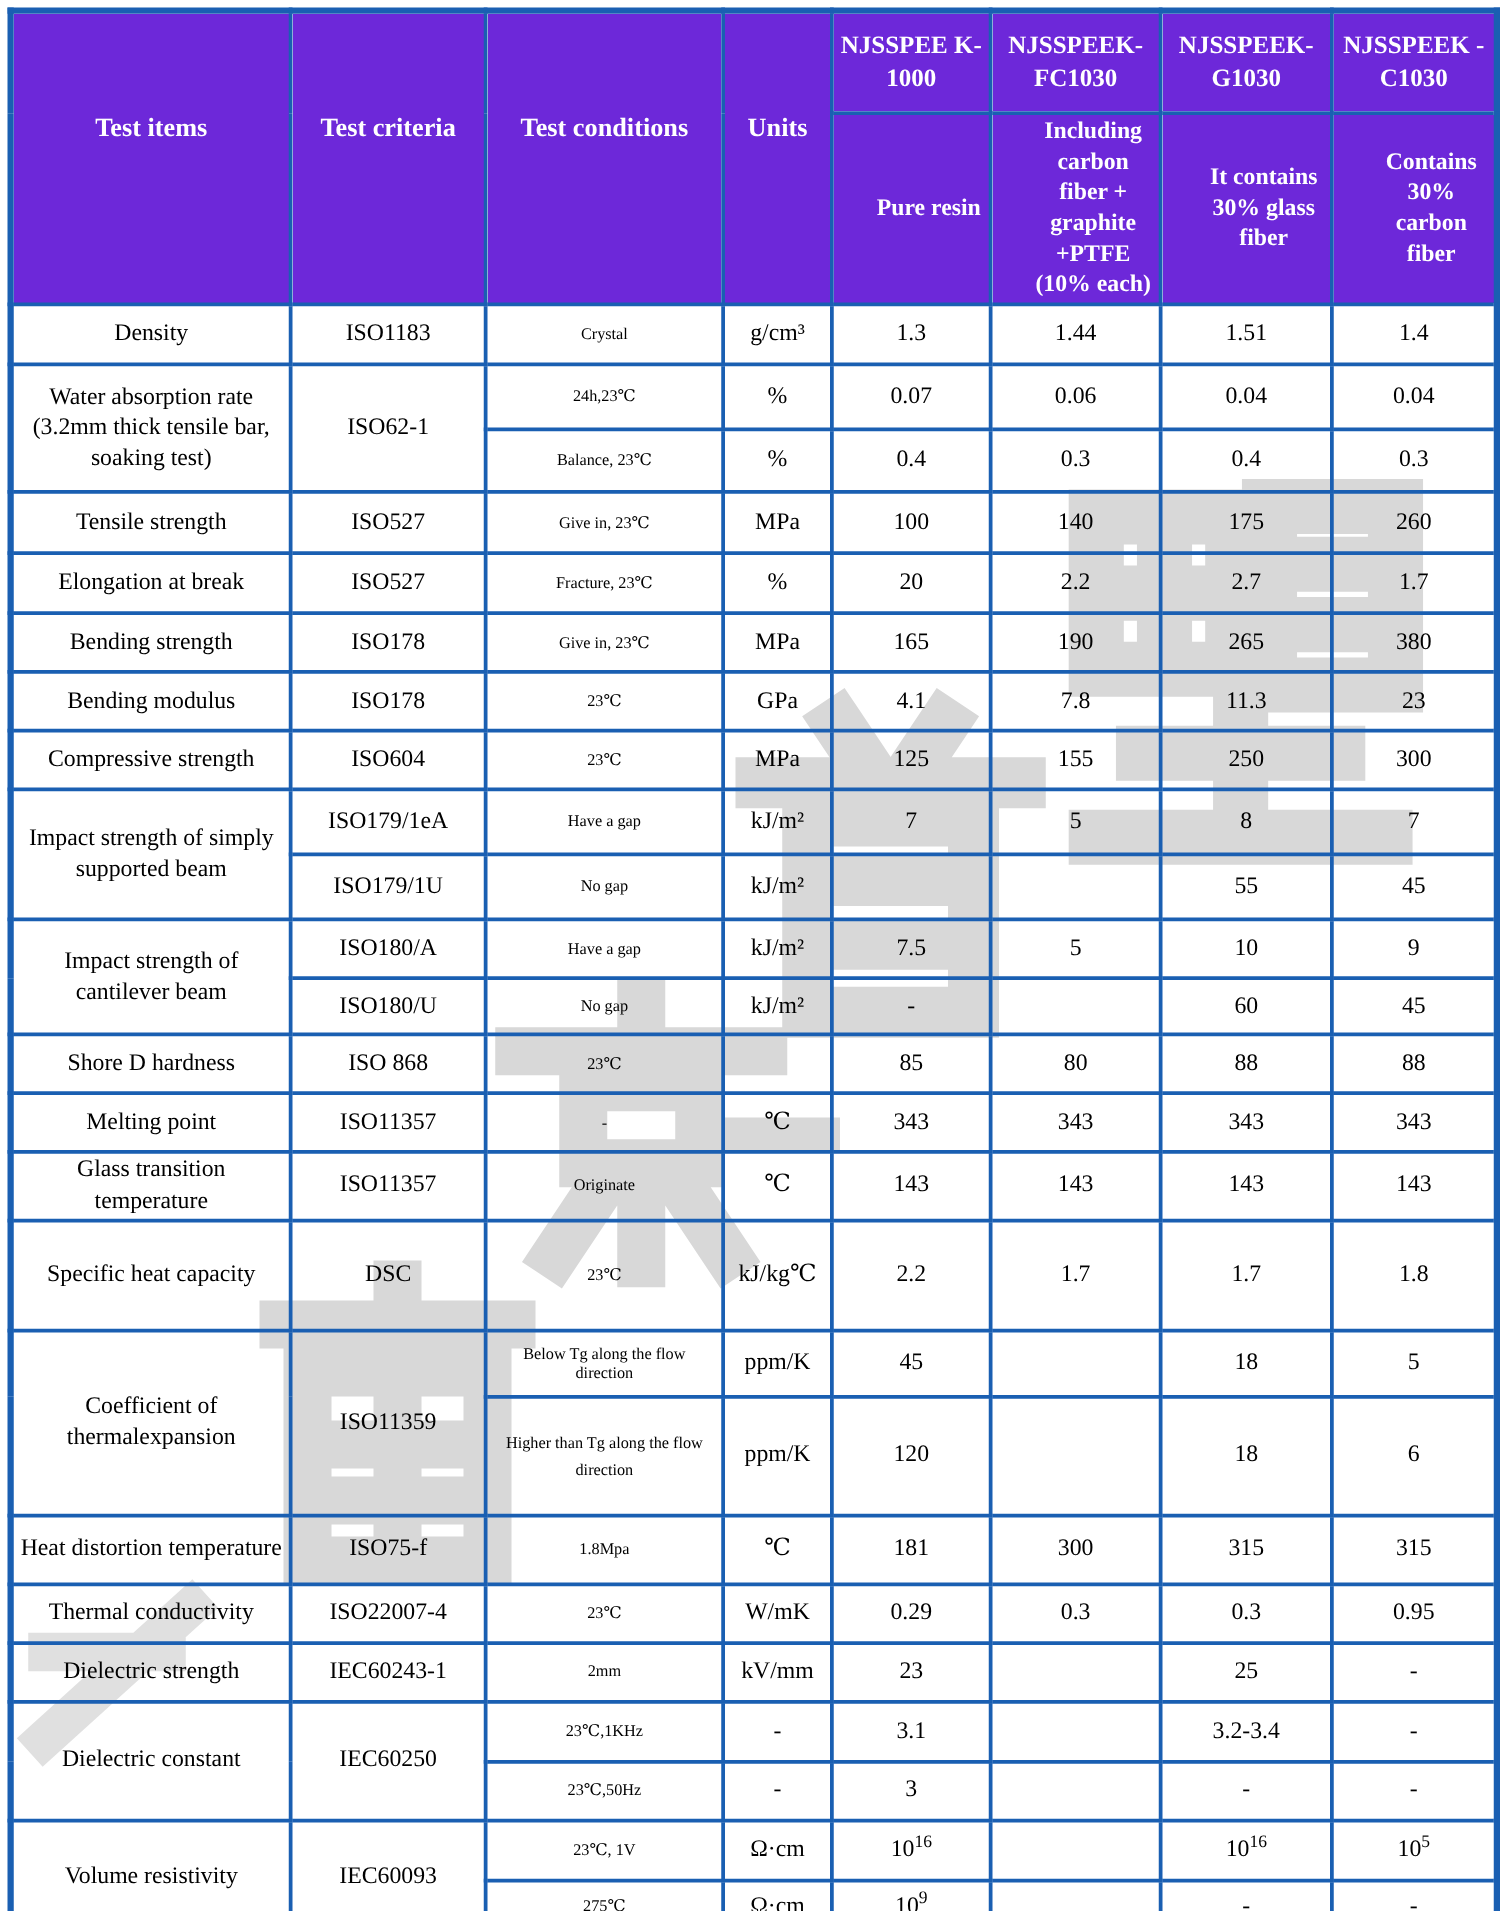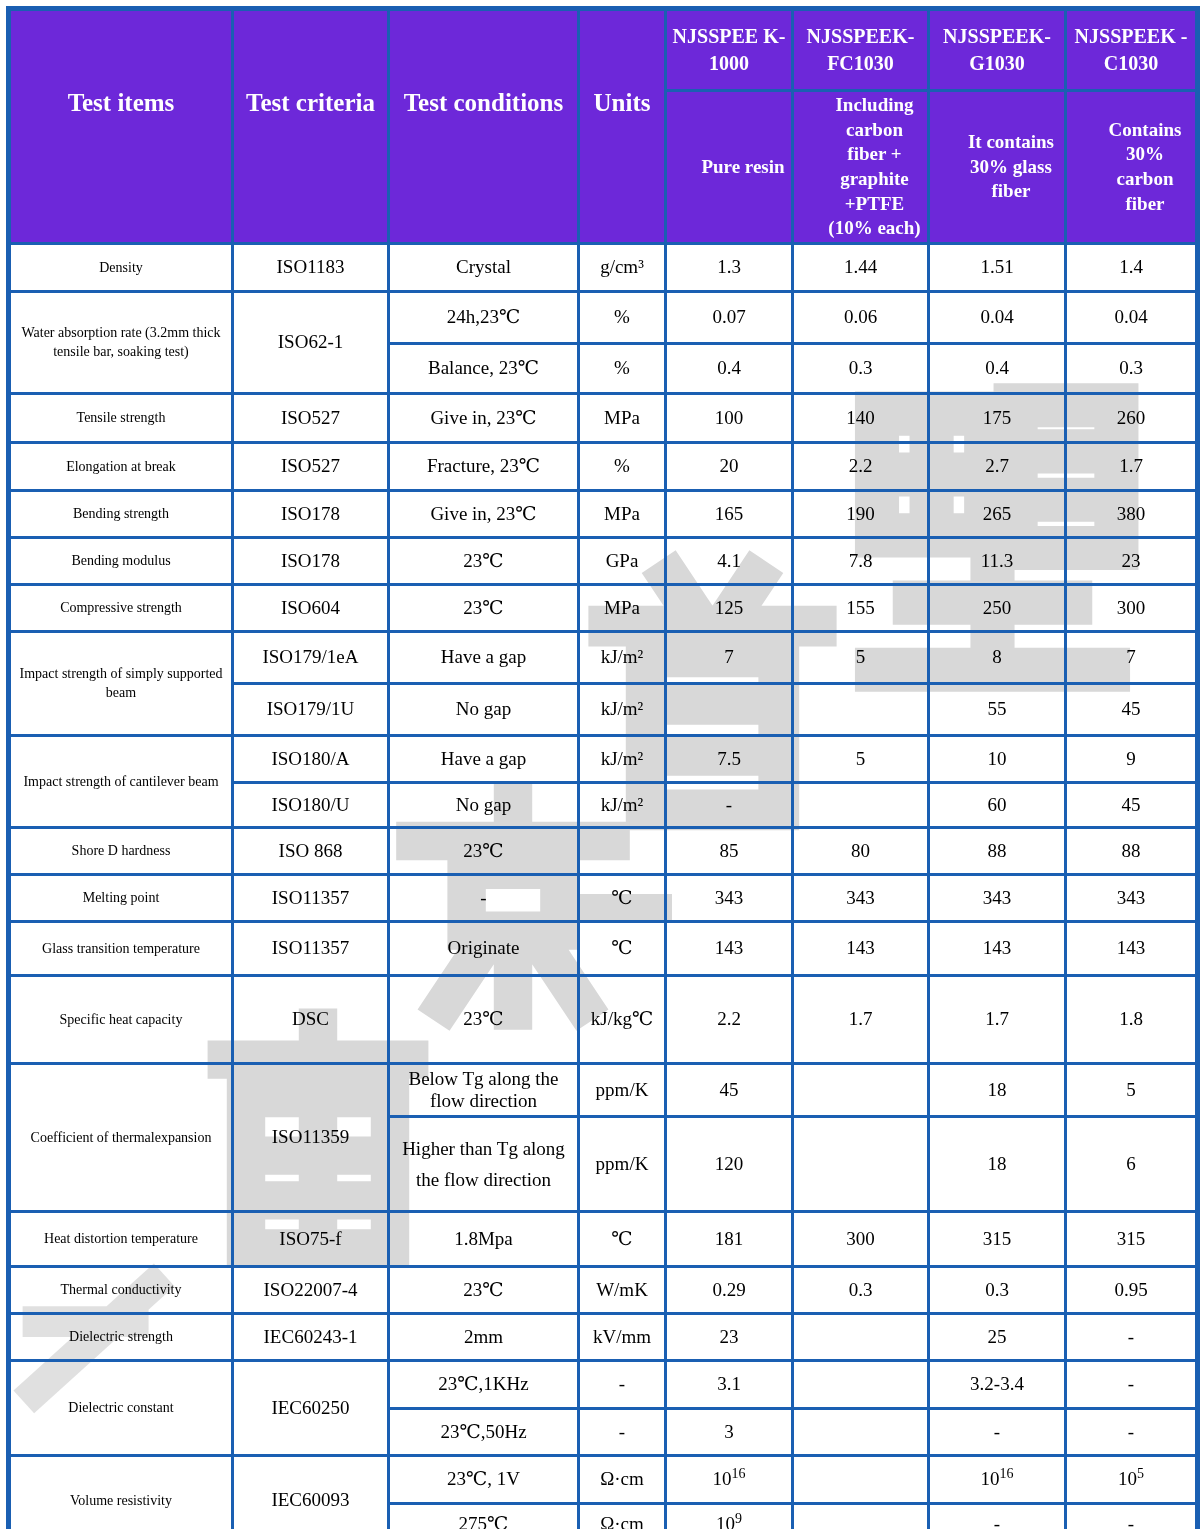--- a/index.html
+++ b/index.html
@@ -42,27 +42,27 @@
     line-height: 1.3;
     background: transparent;
     overflow: hidden;
   }
   th {
     background: #6d28d9;
     color: #ffffff;
     font-weight: bold;
   }
   th.lbl {
-    font-size: 25px;
+    font-size: 21px;
     padding-bottom: 48px;   
   }
   th.pname { font-size: 20px; line-height: 1.35; }
   th.pdesc { font-size: 19px; line-height: 1.3; padding-left: 32px; }
-  td.item  { font-size: 14px; }
-  td.cond  { font-size: 19px; }
+  td.item  { font-size: 19px; }
+  td.cond  { font-size: 13px; }
   td.loose { line-height: 1.65; text-align: center; }
   sup { font-size: 14px; line-height: 0; vertical-align: super; }
 </style>
 </head>
 <body>
 
 <div class="wrap">
 
   <div class="watermark" aria-hidden="true">
     

